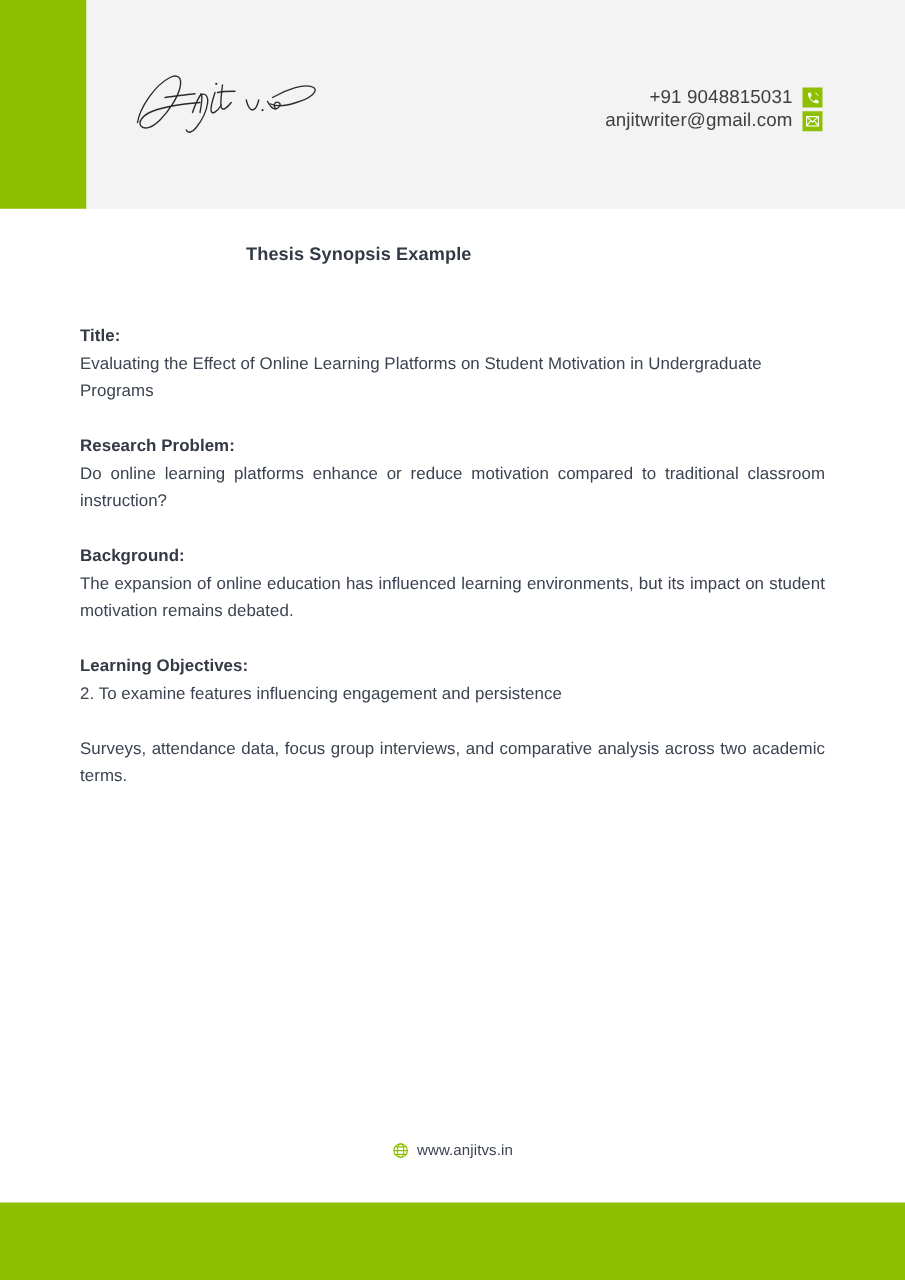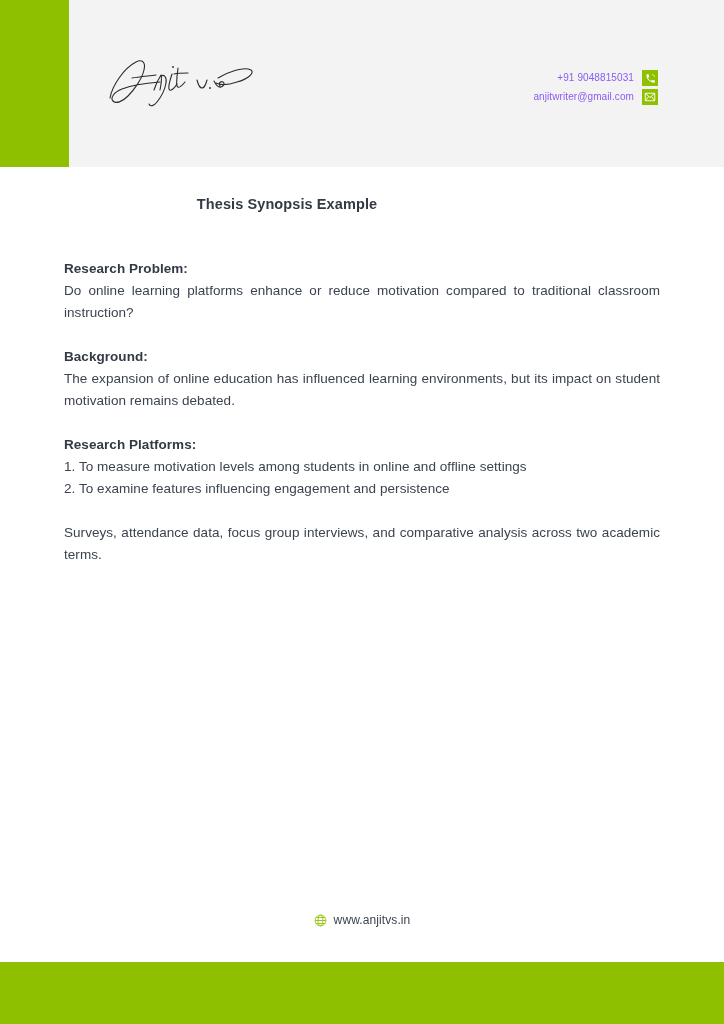--- a/index.html
+++ b/index.html
@@ -51,22 +51,22 @@
     align-items: flex-end;
     gap: 3px;
   }
   .contact-row {
     display: flex;
     align-items: center;
     justify-content: flex-end;
     gap: 8px;
   }
   .contact-text {
-    font-size: 10px;
-    color: #8b5cf6;
+    font-size: 15px;
+    color: #404040;
     letter-spacing: 0.1px;
     line-height: 16px;
     white-space: nowrap;
   }
   .contact-icon {
     width: 16px;
     height: 16px;
     background: #8fc000;
     display: flex;
     align-items: center;
@@ -188,34 +188,37 @@
       </span>
     </div>
   </div>
 
 </div>
 
 <div class="doc-title">Thesis Synopsis Example</div>
 
 <div class="content">
 
+  <div class="section">
+    <div class="section-heading">Title:</div>
+    <div class="section-body">Evaluating the Effect of Online Learning Platforms on Student Motivation in Undergraduate Programs</div>
+  </div>
 
   <div class="section">
     <div class="section-heading">Research Problem:</div>
     <div class="section-body justify">Do online learning platforms enhance or reduce motivation compared to traditional classroom instruction?</div>
   </div>
 
   <div class="section">
     <div class="section-heading">Background:</div>
     <div class="section-body justify">The expansion of online education has influenced learning environments, but its impact on student motivation remains debated.</div>
   </div>
 
   <div class="section">
-    <div class="section-heading">Research Platforms:</div>
-    <div class="section-body justify">1. To measure motivation levels among students in online and offline settings</div>
+    <div class="section-heading">Learning Objectives:</div>
     <div class="section-body">2. To examine features influencing engagement and persistence</div>
   </div>
 
   <div class="section">
     <div class="section-body justify">Surveys, attendance data, focus group interviews, and comparative analysis across two academic terms.</div>
   </div>
 
 
 </div>
 

